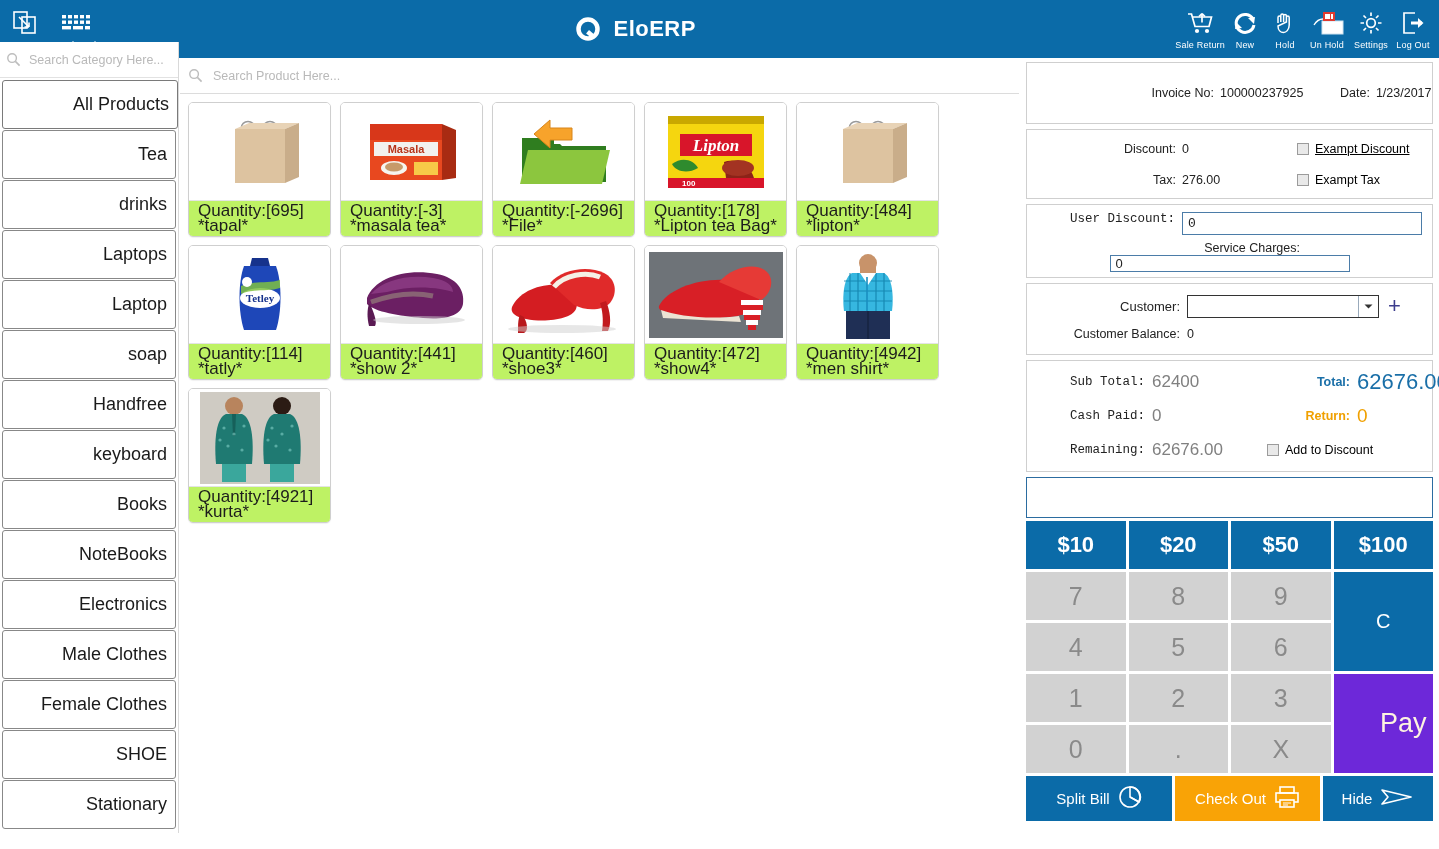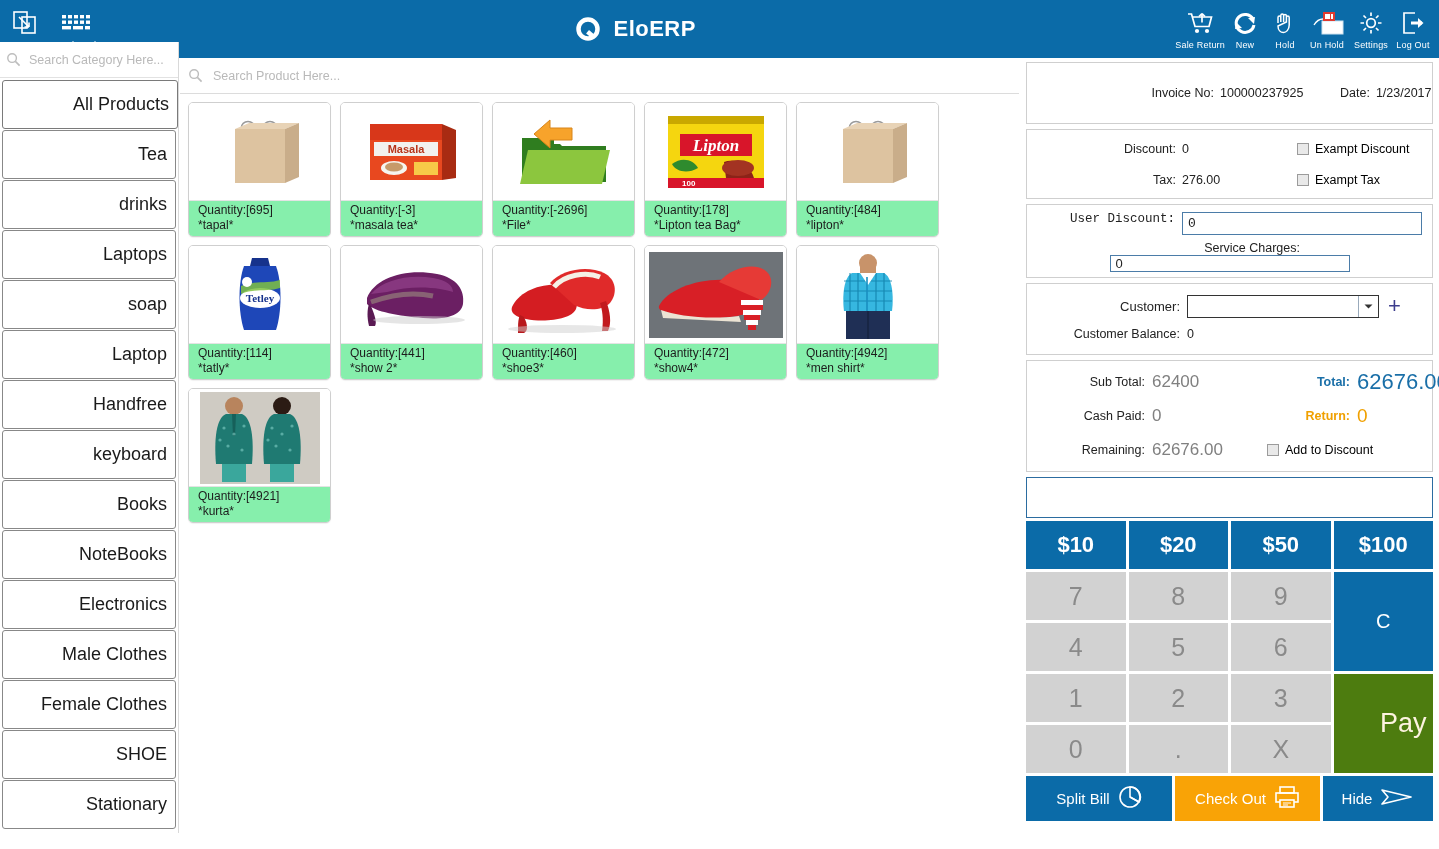--- a/index.html
+++ b/index.html
@@ -74,23 +74,23 @@
     display: flex; flex-direction: column; cursor: pointer;
     box-shadow: 0 1px 1px rgba(0,0,0,.06);
     overflow: hidden;
   }
   .prod-thumb {
     flex: 1; display: flex; align-items: center; justify-content: center;
     background: #ffffff; overflow: hidden; padding: 2px;
   }
   .prod-thumb svg { display: block; }
   .prod-meta {
-    height: 36px; background: #86efac; border-top: 1px solid #e4e4e4;
+    height: 36px; background: #bef264; border-top: 1px solid #e4e4e4;
     padding: 2px 0 0 9px;
-    font-size: 12px; color: #1c1c1c; line-height: 15px;
+    font-size: 17px; color: #1c1c1c; line-height: 15px;
   }
 
   
   .billpane {
     position: absolute; left: 1020px; top: 58px; width: 419px; height: 791px;
     background: #ffffff; padding: 4px 6px 0 6px;
   }
   .bbox { border: 1px solid #cfcfcf; background: #ffffff; margin-bottom: 5px; }
 
   .row-inv { display: flex; align-items: center; height: 26px; font-size: 12.5px; }
@@ -112,38 +112,38 @@
     display: flex; align-items: stretch;
   }
   .combo .cfill { flex: 1; }
   .combo .carrow {
     width: 20px; border-left: 1px solid #9ab; display: flex;
     align-items: center; justify-content: center;
   }
   .plusbtn { color: #3c3c8c; font-size: 22px; line-height: 18px; margin-left: 9px; cursor: pointer; }
 
   .tot-grid { display: grid; grid-template-columns: 125px 115px 90px auto; row-gap: 0; align-items: center; }
-  .tot-lbl { font-size: 12.5px; color: #222; text-align: left; padding-right: 7px; height: 34px; display:flex; align-items:center; justify-content:flex-end;}
+  .tot-lbl { font-size: 12.5px; color: #222; text-align: left; padding-right: 7px; height: 34px; display:flex; align-items:center; justify-content:flex-end;font-family:Liberation Mono, monospace;}
   .tot-val { font-size: 17px; color: #808080; height: 34px; display:flex; align-items:center;}
   .tot-lbl2 { font-size: 12.5px; height: 34px; display:flex; align-items:center; justify-content:flex-end; padding-right: 7px;}
   .tot-val2 { font-size: 20px; height: 34px; display:flex; align-items:center;}
 
   .amt-input {
     border: 1px solid #2b6ca0; height: 41px; background: #ffffff; margin-bottom: 3px;
   }
 
   .keypad { display: grid; grid-template-columns: repeat(4, 1fr); gap: 3px; }
   .kb {
     height: 48px; display: flex; align-items: center; justify-content: center;
     cursor: pointer; user-select: none;
   }
   .kb-blue { background: #0b6ba8; color: #ffffff; font-size: 22px; font-weight: bold; }
   .kb-num { background: #d2d2d2; color: #8a8a8a; font-size: 25px; }
   .kb-c { background: #0b6ba8; color: #ffffff; font-size: 20px; grid-row: span 2; height: 99px; }
-  .kb-pay { background: #4d7c0f; color: #fdf3e0; font-size: 27px; grid-row: span 2; height: 99px; padding-left: 40px; }
+  .kb-pay { background: #6d28d9; color: #fdf3e0; font-size: 27px; grid-row: span 2; height: 99px; padding-left: 40px; }
 
   .actionrow { display: flex; gap: 3px; margin-top: 3px; }
   .act {
     height: 45px; display: flex; align-items: center; justify-content: center; gap: 8px;
     cursor: pointer; color: #ffffff; font-size: 15px;
   }
   .act-blue { background: #0b6ba8; }
   .act-orange { background: #f9a306; }
 </style>
 </head>
@@ -287,24 +287,24 @@
         <div class="cat-item">
           <span>Tea</span>
         </div>
         <div class="cat-item">
           <span>drinks</span>
         </div>
         <div class="cat-item">
           <span>Laptops</span>
         </div>
         <div class="cat-item">
+          <span>Laptop</span>
+        </div>
+        <div class="cat-item">
           <span>soap</span>
-        </div>
-        <div class="cat-item">
-          <span>Laptop</span>
         </div>
         <div class="cat-item">
           <span>Handfree</span>
         </div>
         <div class="cat-item">
           <span>keyboard</span>
         </div>
         <div class="cat-item">
           <span>Books</span>
         </div>
@@ -552,21 +552,21 @@
         <span class="val" style="width:120px;">100000237925</span>
         <span class="lbl" style="padding-right:6px;">Date:</span>
         <span class="val">1/23/2017</span>
       </div>
     </div>
 
     <div class="bbox" style="padding:3px 0;">
       <div class="row2">
         <span class="lbl" style="width:155px;text-align:right;padding-right:6px;">Discount:</span>
         <span class="val" style="width:115px;">0</span>
-        <span style="cursor:pointer;display:flex;align-items:center;">
+        <span style="cursor:pointer;display:flex;align-items:center;text-decoration:underline;">
           <span class="cbox"></span>
           <span>Exampt Discount</span>
         </span>
       </div>
       <div class="row2">
         <span class="lbl" style="width:155px;text-align:right;padding-right:6px;">Tax:</span>
         <span class="val" style="width:115px;">276.00</span>
         <span style="cursor:pointer;display:flex;align-items:center;">
           <span class="cbox"></span>
           <span>Exampt Tax</span>

